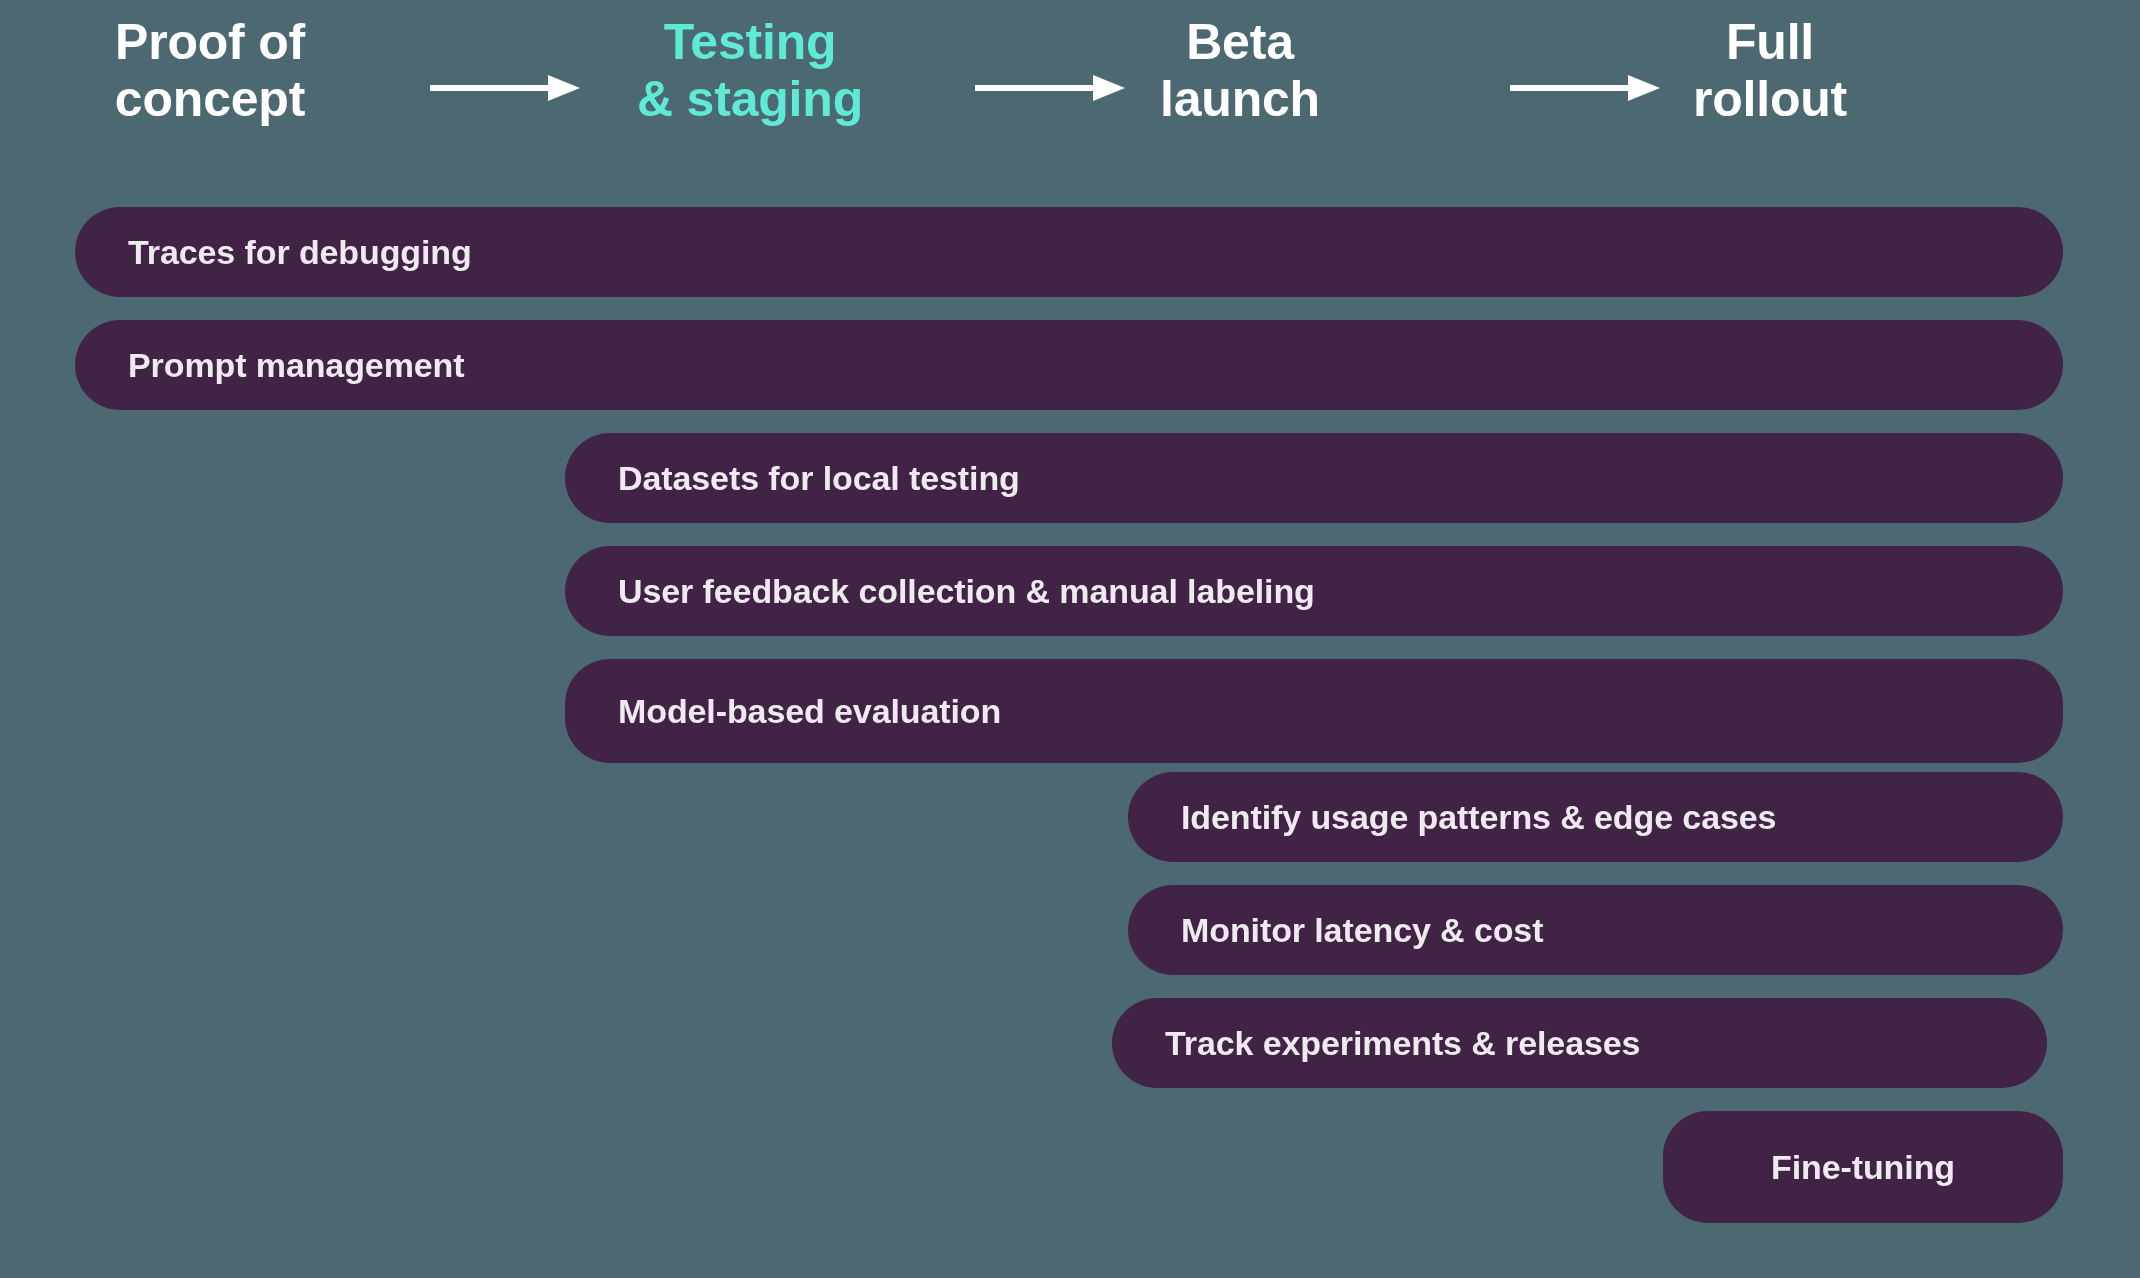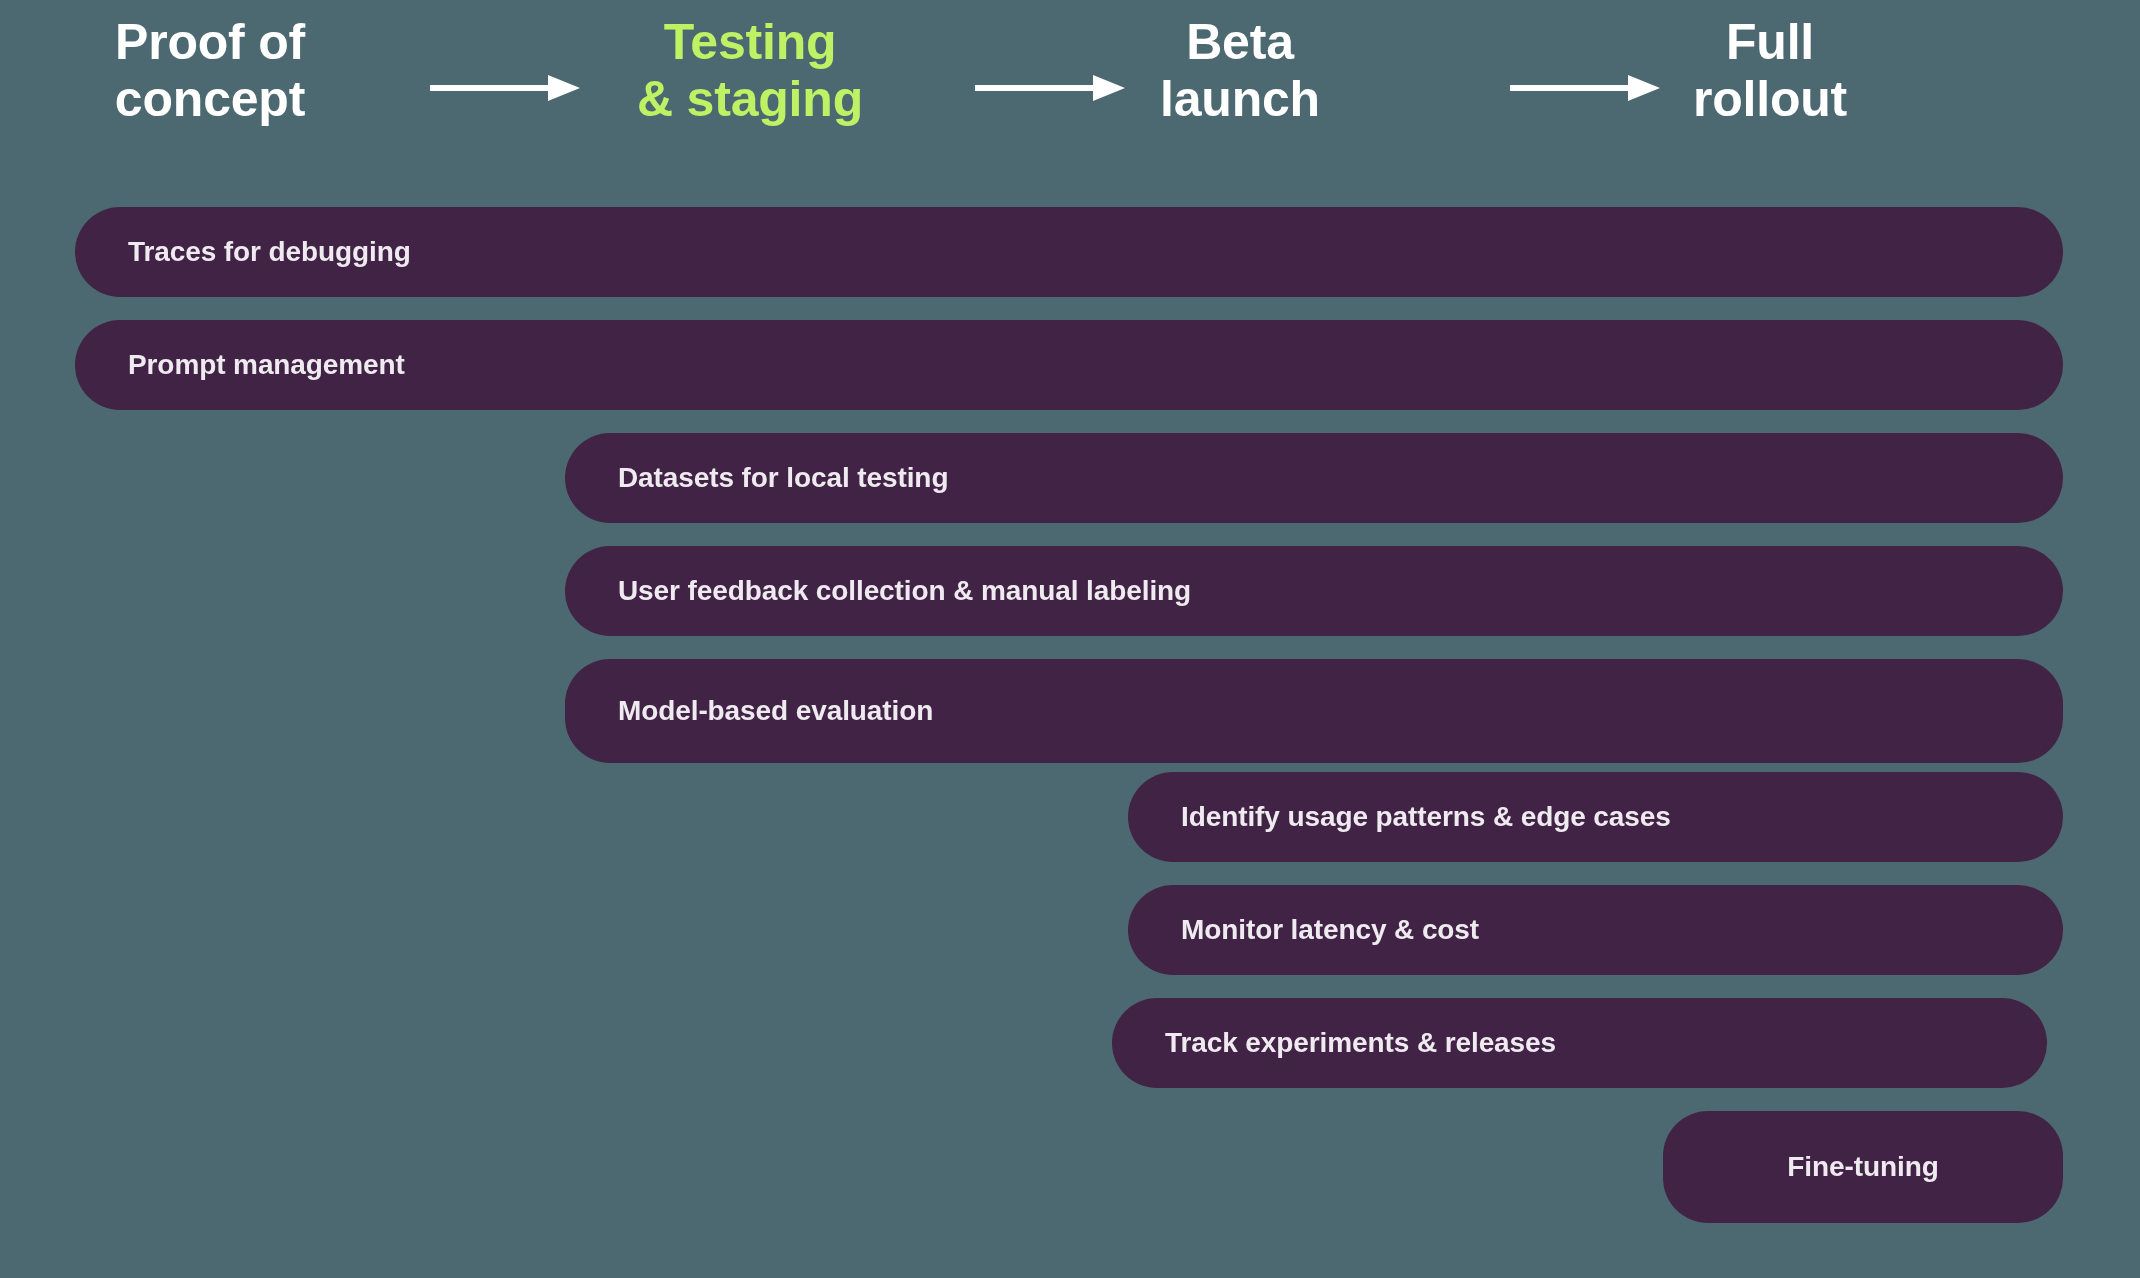--- a/index.html
+++ b/index.html
@@ -63,21 +63,21 @@
     position: absolute;
     height: 90px;
     background: #412345;
     border-radius: 45px;
     display: flex;
     align-items: center;
   }
 
   .bar-label {
     color: #efeaf0;
-    font-size: 28px;
+    font-size: 34px;
     font-weight: 700;
     letter-spacing: -0.1px;
     white-space: nowrap;
   }
 
   .bar.align-left  { justify-content: flex-start; padding-left: 53px; }
   .bar.align-center{ justify-content: center; padding: 0 40px; }
 </style>
 </head>
 <body style="background: rgb(76, 104, 113);">
@@ -86,21 +86,21 @@
 
   <div class="stage stage-0" style="left: 60px; width: 300px; color: rgb(255, 255, 255);">Proof of
 concept</div>
 
   <div class="arrow arrow-0" style="left: 430px;">
     <svg viewBox="0 0 150 26" xmlns="http://www.w3.org/2000/svg" aria-hidden="true">
       <path d="M0 10 H118 V0 L150 13 L118 26 V16 H0 Z" fill="#ffffff"></path>
     </svg>
   </div>
 
-  <div class="stage stage-1" style="left: 600px; width: 300px; color: #bef264;">Testing
+  <div class="stage stage-1" style="left: 600px; width: 300px; color: #5eead4;">Testing
 &amp; staging</div>
 
   <div class="arrow arrow-1" style="left: 975px;">
     <svg viewBox="0 0 150 26" xmlns="http://www.w3.org/2000/svg" aria-hidden="true">
       <path d="M0 10 H118 V0 L150 13 L118 26 V16 H0 Z" fill="#ffffff"></path>
     </svg>
   </div>
 
   <div class="stage stage-2" style="left: 1090px; width: 300px; color: rgb(255, 255, 255);">Beta
 launch</div>

